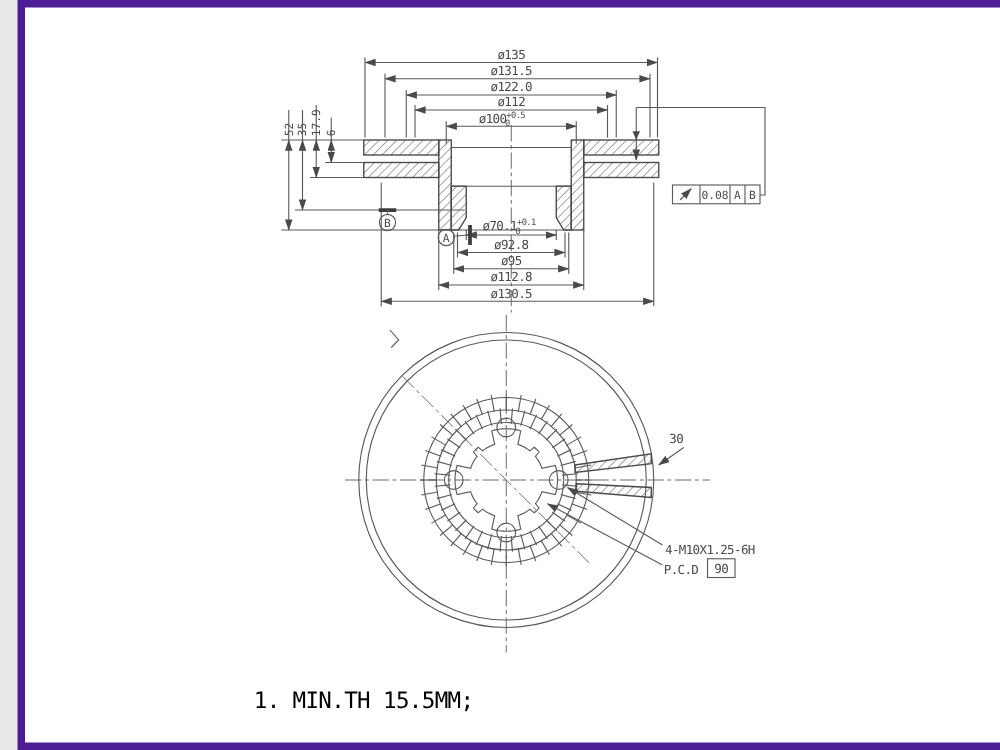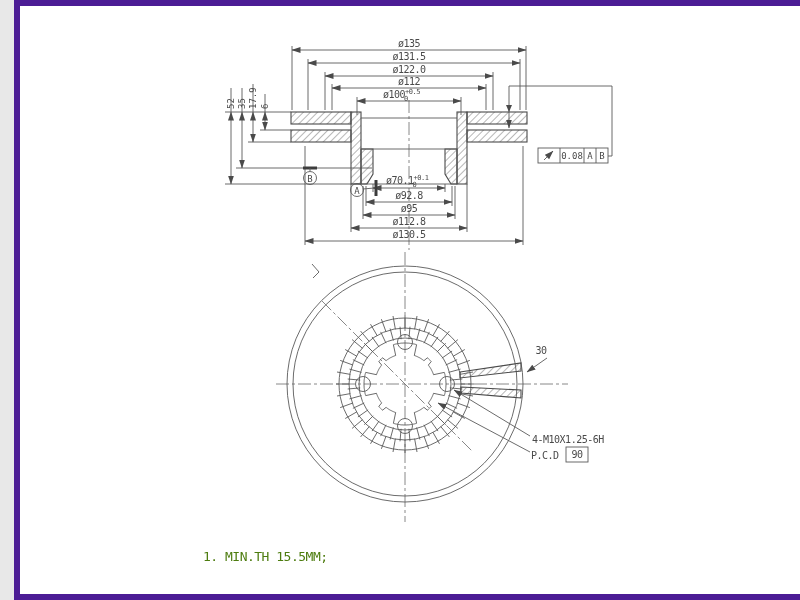--- a/index.html
+++ b/index.html
@@ -7,22 +7,22 @@
           border:6px solid #4c1d95;box-sizing:border-box;overflow:hidden;
           font-family:"DejaVu Sans Mono", monospace;margin-left:14px;}
   svg{position:absolute;left:0;top:0;}
   svg text{font-family:"DejaVu Sans Mono", monospace;fill:#4a4a4a;}
   .dimtxt{font-size:10px;letter-spacing:-0.5px;}
   .smalltxt{font-size:9px;}
   .toltxt{font-size:7px;}
   .thin{stroke:#5a5a5a;stroke-width:0.9;fill:none;}
   .cl{stroke:#6a6a6a;stroke-width:0.8;fill:none;stroke-dasharray:13 3 3 3;}
   .hatched{fill:url(#h);stroke:#4a4a4a;stroke-width:1.1;}
-  .notes{position:absolute;left:183px;top:541px;color:#4d7c0f;
-         font-size:13px;line-height:1.6;letter-spacing:-0.5px;}
+  .notes{position:absolute;left:183px;top:541px;color:#000000;
+         font-size:18px;line-height:1.6;letter-spacing:-0.5px;}
 </style>
 </head>
 <body>
 
 <div class="canvas">
 <svg id="dw" width="800" height="600" viewBox="0 0 800 600">
   <defs>
     <pattern id="h" width="5" height="5" patternTransform="rotate(45)" patternUnits="userSpaceOnUse">
       <line x1="0" y1="0" x2="0" y2="5" stroke="#6f6f6f" stroke-width="1"></line>
     </pattern>

